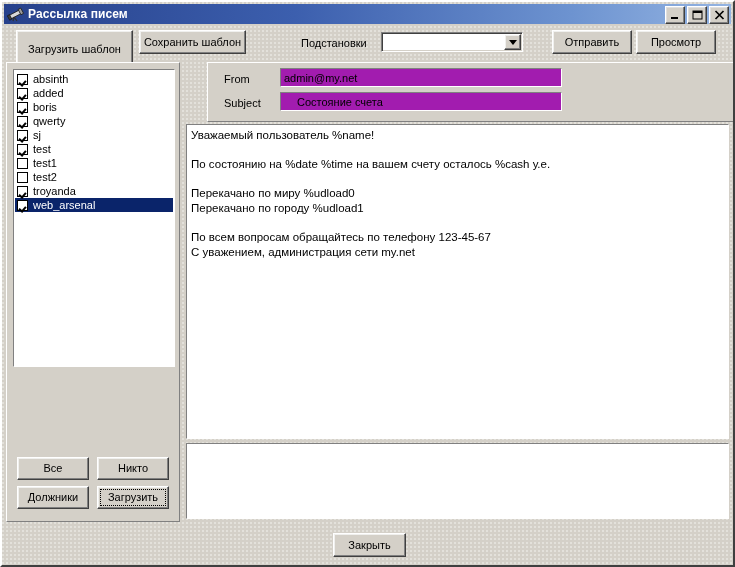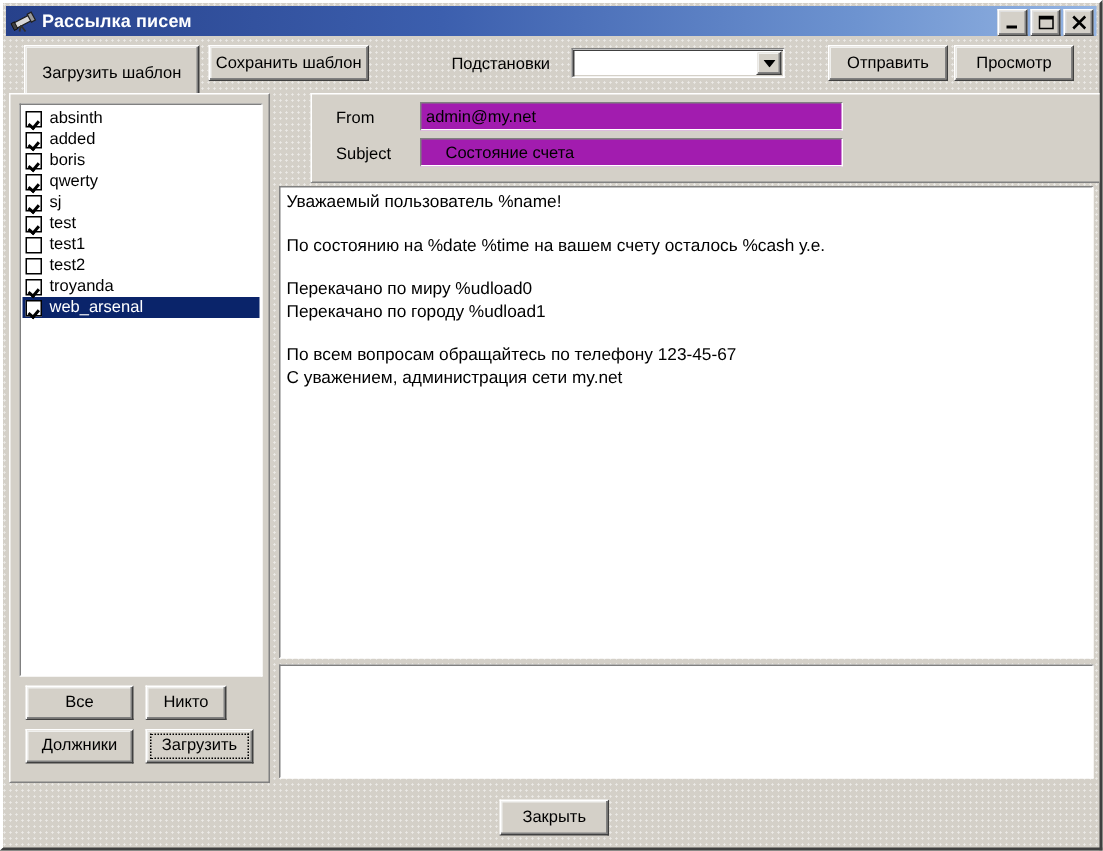--- a/index.html
+++ b/index.html
@@ -181,21 +181,21 @@
     box-sizing: border-box;
     border-top: 1px solid #ffffff;
     border-left: 1px solid #ffffff;
     border-right: 1px solid #808080;
     border-bottom: 1px solid #808080;
   }
   #user-list {
     position: absolute;
     left: 6px; top: 6px;
     width: 162px;
-    height: 382px;
+    height: 298px;
     background: #ffffff;
     overflow: hidden;
     border-top: 1px solid #808080;
     border-left: 1px solid #808080;
     border-right: 1px solid #ffffff;
     border-bottom: 1px solid #ffffff;
     box-sizing: border-box;
   }
   #user-list-inner {
     position: absolute;
@@ -234,21 +234,21 @@
     left: 2px; top: 4px;
     width: 3px; height: 5px;
     border-right: 2px solid #000000;
     border-bottom: 2px solid #000000;
     transform: rotate(40deg);
   }
 
   
   #lp-buttons { position: absolute; left: 0; top: 0; width: 100%; height: 100%; }
   #btn-all      { left: 10px;  top: 394px; width: 72px; height: 23px; }
-  #btn-nobody   { left: 90px;  top: 394px; width: 54px; height: 23px; }
+  #btn-nobody   { left: 90px;  top: 394px; width: 72px; height: 23px; }
   #btn-debtors  { left: 10px;  top: 423px; width: 72px; height: 23px; }
   #btn-inverse  { left: 90px;  top: 423px; width: 72px; height: 23px; }
 
   
   #header-panel {
     position: absolute;
     left: 184px; top: 60px;
     width: 543px;
     height: 60px;
     background: #d4d0c8;

